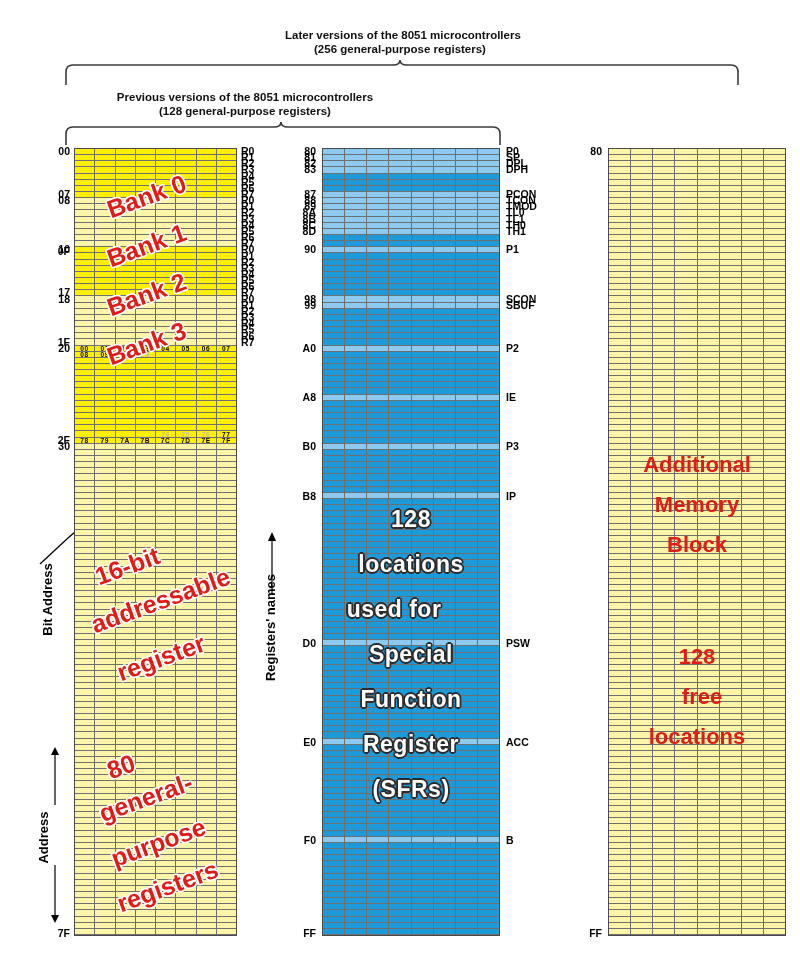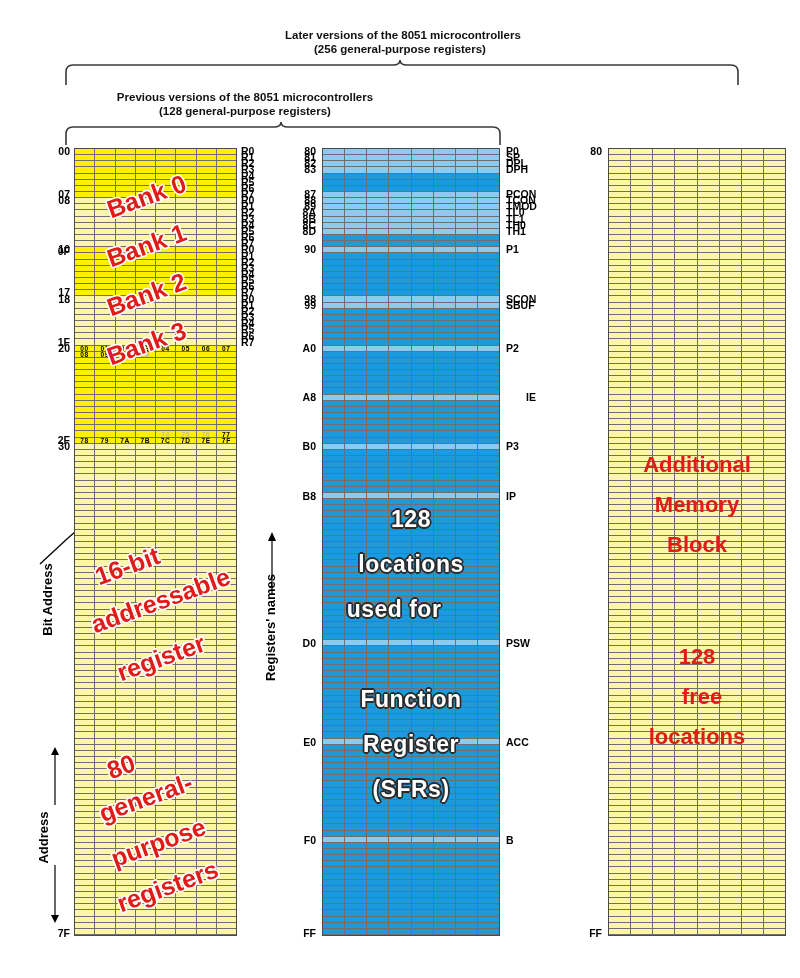--- a/index.html
+++ b/index.html
@@ -2833,31 +2833,32 @@
       <div class="rname" style="top: 47.1281px;">TCON</div>
       <div class="rname" style="top: 53.2844px;">TMOD</div>
       <div class="rname" style="top: 59.4406px;">TL0</div>
       <div class="rname" style="top: 65.5969px;">TL1</div>
       <div class="rname" style="top: 71.7531px;">TH0</div>
       <div class="rname" style="top: 77.9094px;">TH1</div>
       <div class="rname" style="top: 96.3781px;">P1</div>
       <div class="rname" style="top: 145.628px;">SCON</div>
       <div class="rname" style="top: 151.784px;">SBUF</div>
       <div class="rname" style="top: 194.878px;">P2</div>
-      <div class="rname" style="top: 244.128px; margin-left: 20px;">IE</div>
+      <div class="rname" style="top: 244.128px;">IE</div>
       <div class="rname" style="top: 293.378px;">P3</div>
       <div class="rname" style="top: 342.628px;">IP</div>
       <div class="rname" style="top: 490.378px;">PSW</div>
       <div class="rname" style="top: 588.878px;">ACC</div>
       <div class="rname" style="top: 687.378px;">B</div>
     </div>
 
   <div class="whitetext" style="left:322px;top:506px;width:178px;">128</div>
   <div class="whitetext" style="left:322px;top:551px;width:178px;">locations</div>
   <div class="whitetext" style="left:322px;top:596px;width:144px;">used for</div>
+  <div class="whitetext" style="left:322px;top:641px;width:178px;">Special</div>
   <div class="whitetext" style="left:322px;top:686px;width:178px;">Function</div>
   <div class="whitetext" style="left:322px;top:731px;width:178px;">Register</div>
   <div class="whitetext" style="left:322px;top:776px;width:178px;">(SFRs)</div>
 </div>
 
 <div class="col" style="left:0;top:0;width:800px;height:978px;">
   <div class="grid" id="rightGrid" style="left:608px;top:148px;width:178px;height:788px;">
       <div class="row">
         <div class="cell y-pale"></div>
         <div class="cell y-pale"></div>

